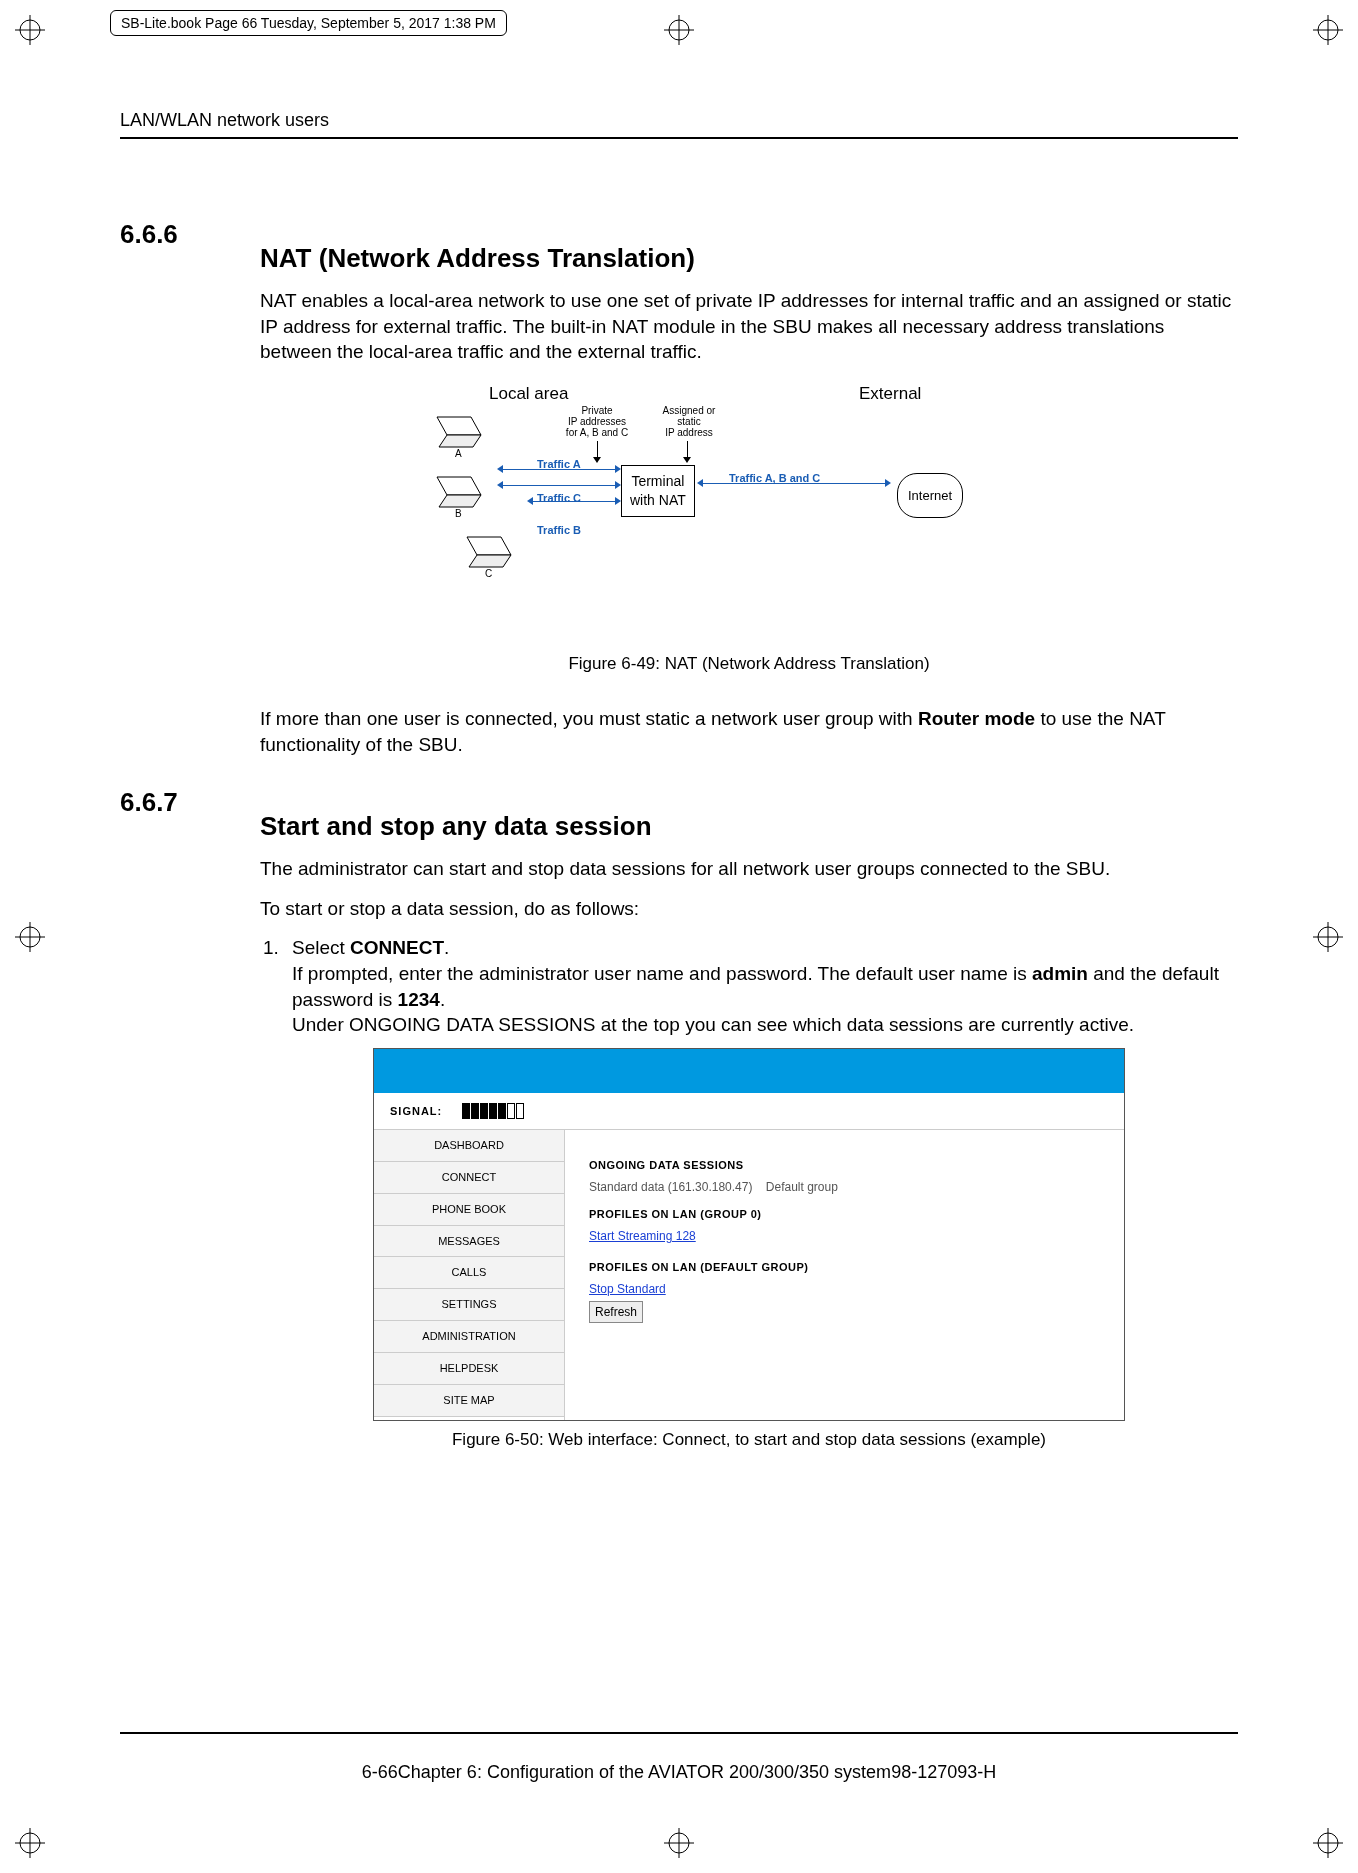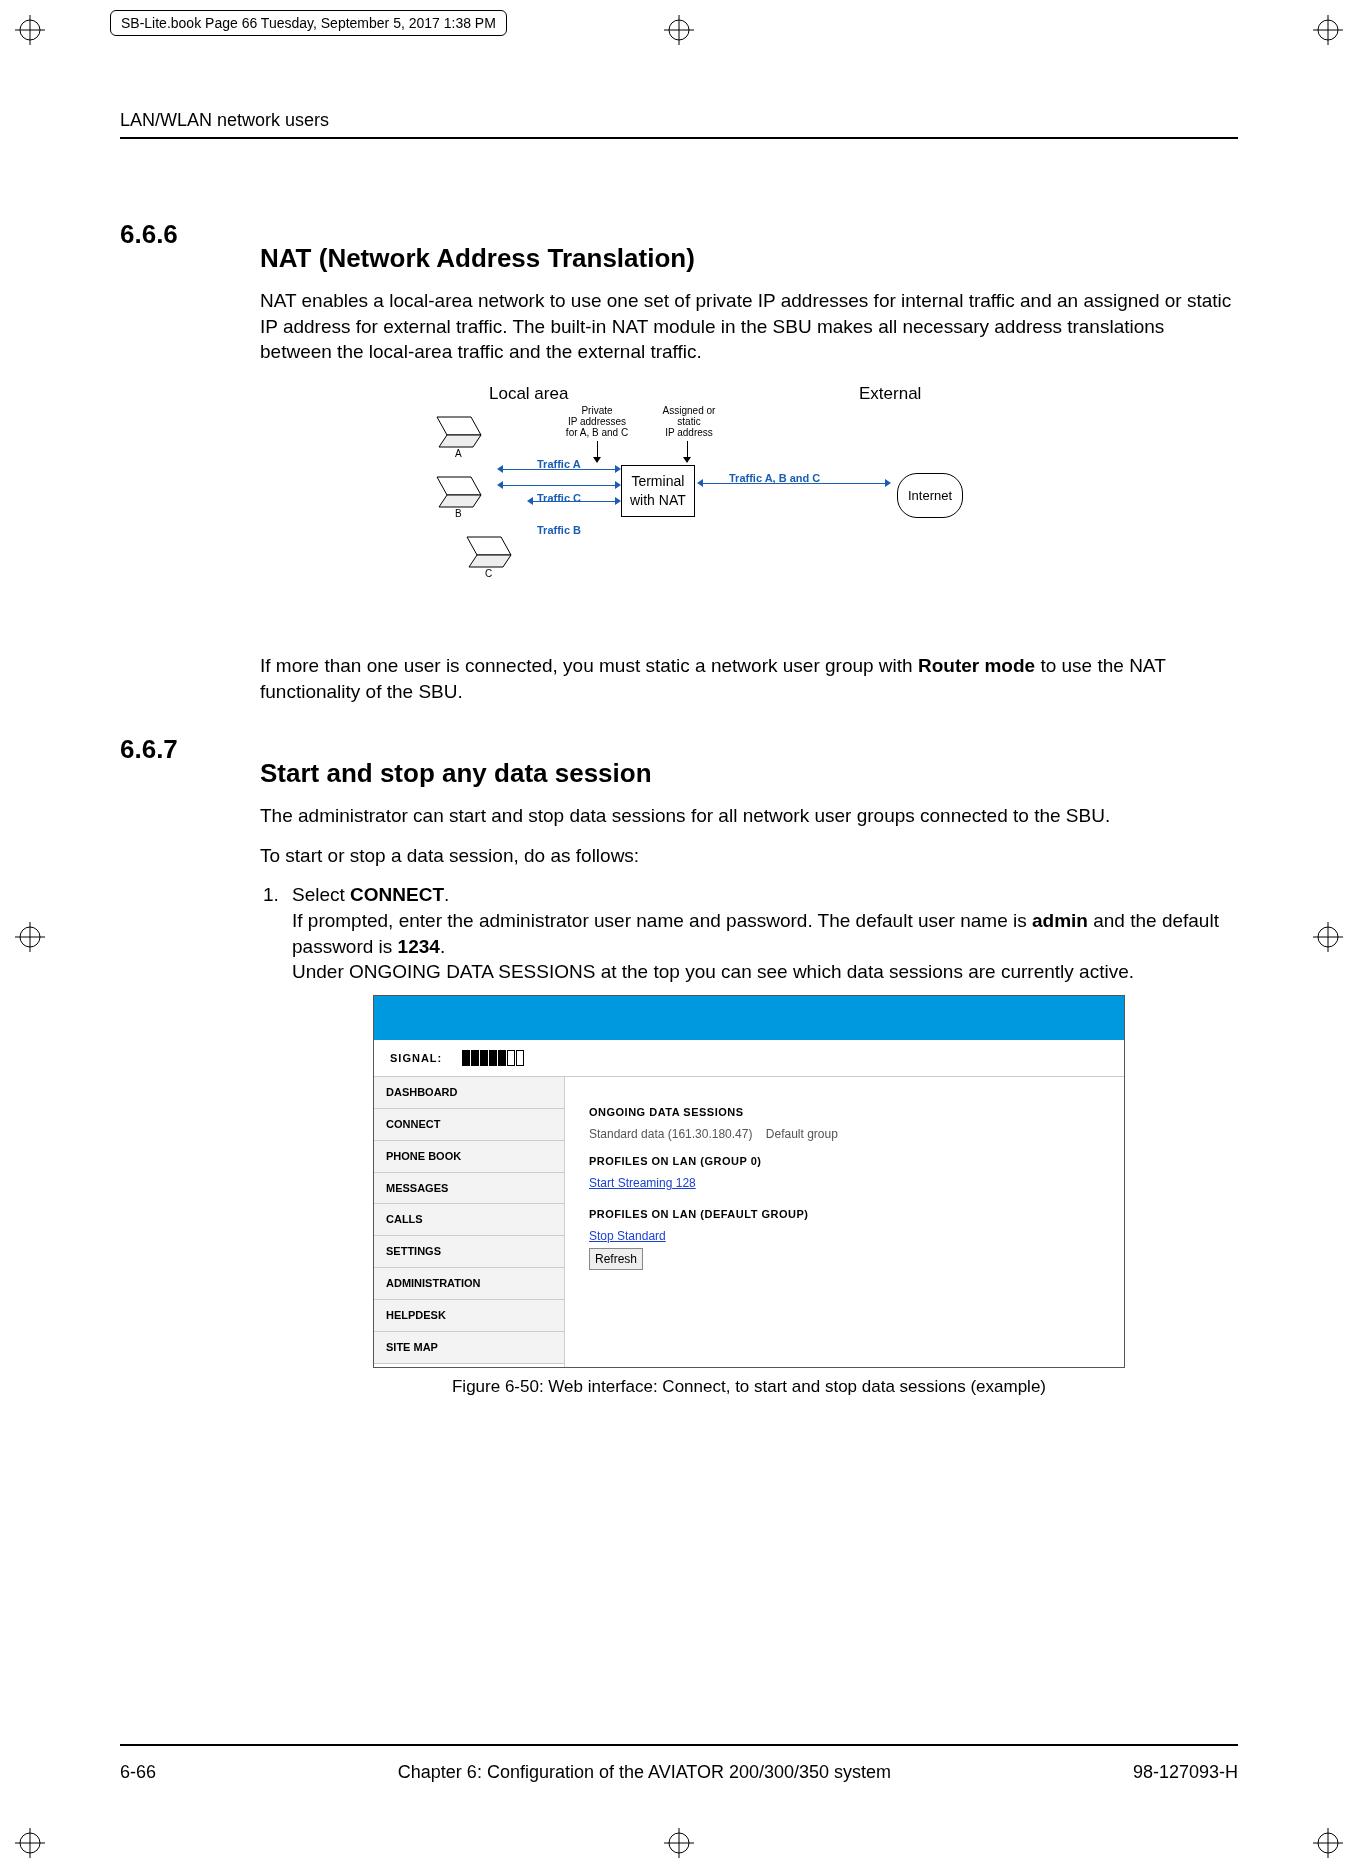--- a/index.html
+++ b/index.html
@@ -94,23 +94,23 @@
   }
   .sub {
     margin-left: 0;
     font-size: 19px;
     line-height: 1.35;
   }
   .footer {
     position: absolute;
     left: 0; right: 0; bottom: 0;
     border-top: 2px solid #000;
-    padding-top: 16px;
+    padding-top: 28px;
     display: flex;
-    justify-content: space-between;
+    justify-content: center;
     font-size: 18px;
   }
   
   .nat-diagram {
     position: relative;
     width: 640px;
     height: 260px;
     margin: 0 auto;
   }
   .nat-label { position: absolute; font-size: 17px; }
@@ -225,23 +225,24 @@
     display: flex;
     min-height: 290px;
   }
   .ws-nav {
     width: 190px;
     border-right: 1px solid #ccc;
   }
   .ws-nav-item {
     padding: 8px 12px;
     font-size: 11px;
-    font-weight: bold;
+    font-weight: normal;
     border-bottom: 1px solid #ccc;
     background: #f3f3f3;
+    text-align: center;
   }
   .ws-main {
     flex: 1;
     padding: 16px 24px;
   }
   .ws-h {
     font-size: 11px;
     font-weight: bold;
     letter-spacing: 0.5px;
     margin-bottom: 6px;
@@ -370,20 +371,21 @@
           <div class="traffic" style="left:108px; top:108px;">Traffic C</div>
 
           <div class="terminal-box" style="left:192px; top:82px;">Terminal<br>with NAT</div>
 
           <div class="arrow-line arrow-head-l arrow-head-r" style="left:270px; top:100px; width:190px;"></div>
           <div class="traffic-abc" style="left:300px; top:88px;">Traffic A, B and C</div>
 
           <div class="internet-cloud" style="left:468px; top:90px;">Internet</div>
         </div>
       </div>
+      <div class="figcap">Figure 6-49: NAT (Network Address Translation)</div>
 
       <p>
         <span>If more than one user is connected, you must static a network user group with </span><b>Router mode</b><span> to use the NAT functionality of the SBU.</span>
       </p>
     </div>
 
     <div class="section-row" style="margin-top:30px;">
       <div class="section-num">6.6.7</div>
       <div class="section-title">Start and stop any data session</div>
     </div>

